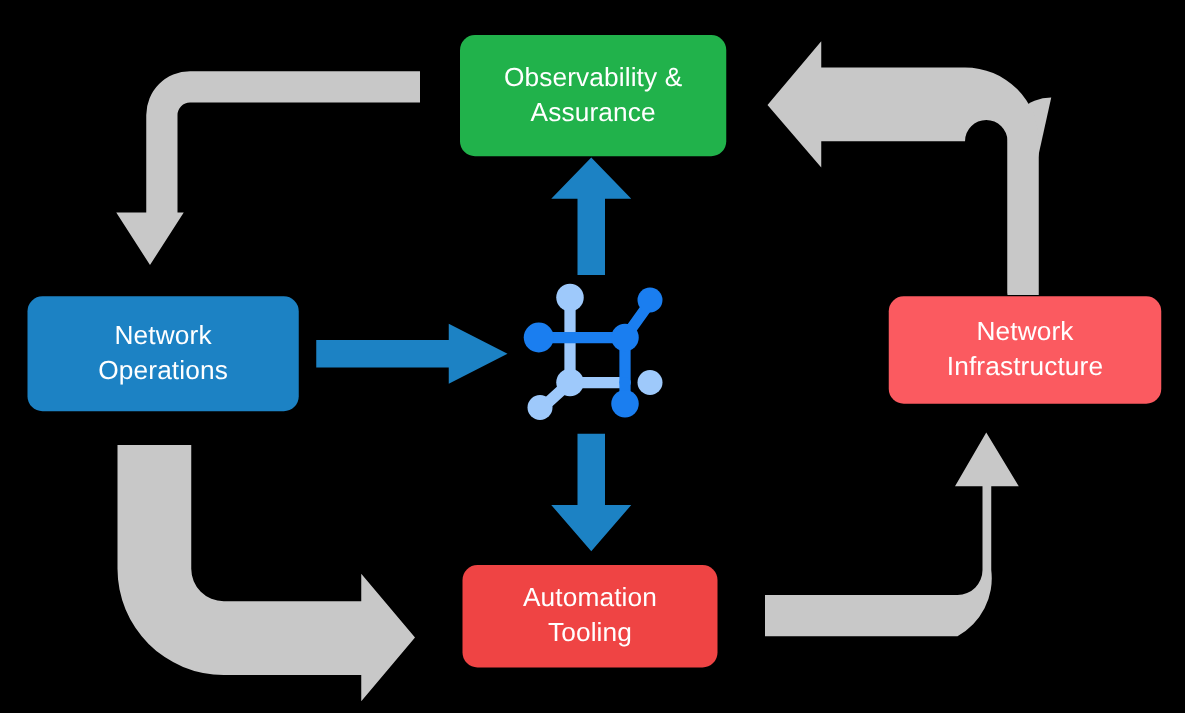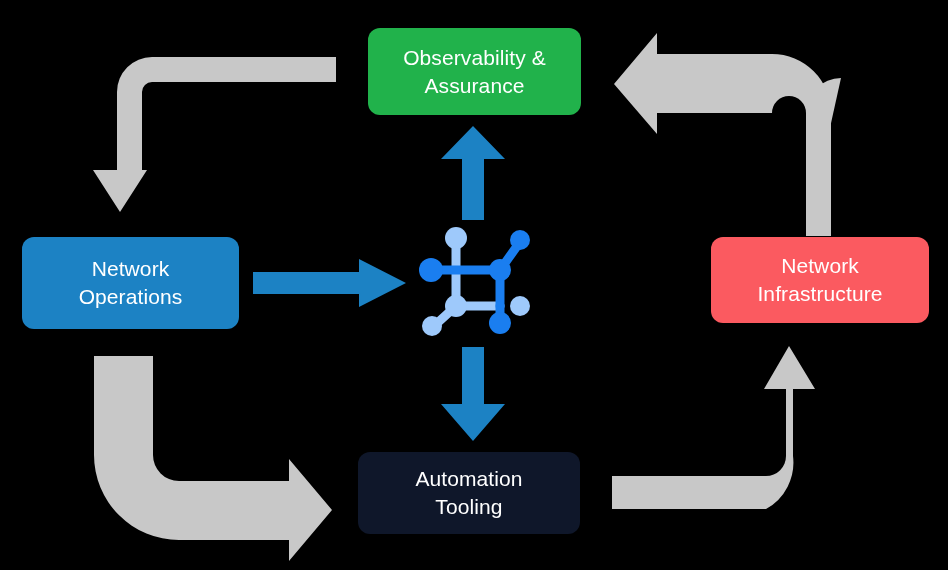--- a/index.html
+++ b/index.html
@@ -25,34 +25,34 @@
     color: #ffffff;
     font-size: 21px;
     line-height: 1.32;
     font-weight: 400;
     letter-spacing: 0.1px;
     box-sizing: border-box;
     padding: 4px 10px;
     white-space: pre-line;
   }
   #box-observability {
-    left: 368px; top: 28px; width: 213px; height: 87px;
+    left: 368px; top: 28px; width: 213px; height: 97px;
     background: #21b24b;
   }
   #box-operations {
     left: 22px; top: 237px; width: 217px; height: 92px;
     background: #1c82c4;
   }
   #box-infrastructure {
     left: 711px; top: 237px; width: 218px; height: 86px;
     background: #fb5a60;
   }
   #box-automation {
-    left: 358px; top: 452px; width: 222px; height: 82px;
-    background: #0f172a;
+    left: 370px; top: 452px; width: 204px; height: 82px;
+    background: #ef4444;
   }
   svg.layer {
     position: absolute;
     left: 0; top: 0;
     width: 948px;
     height: 570px;
     pointer-events: none;
   }
   .icon-wrap {
     position: absolute;

